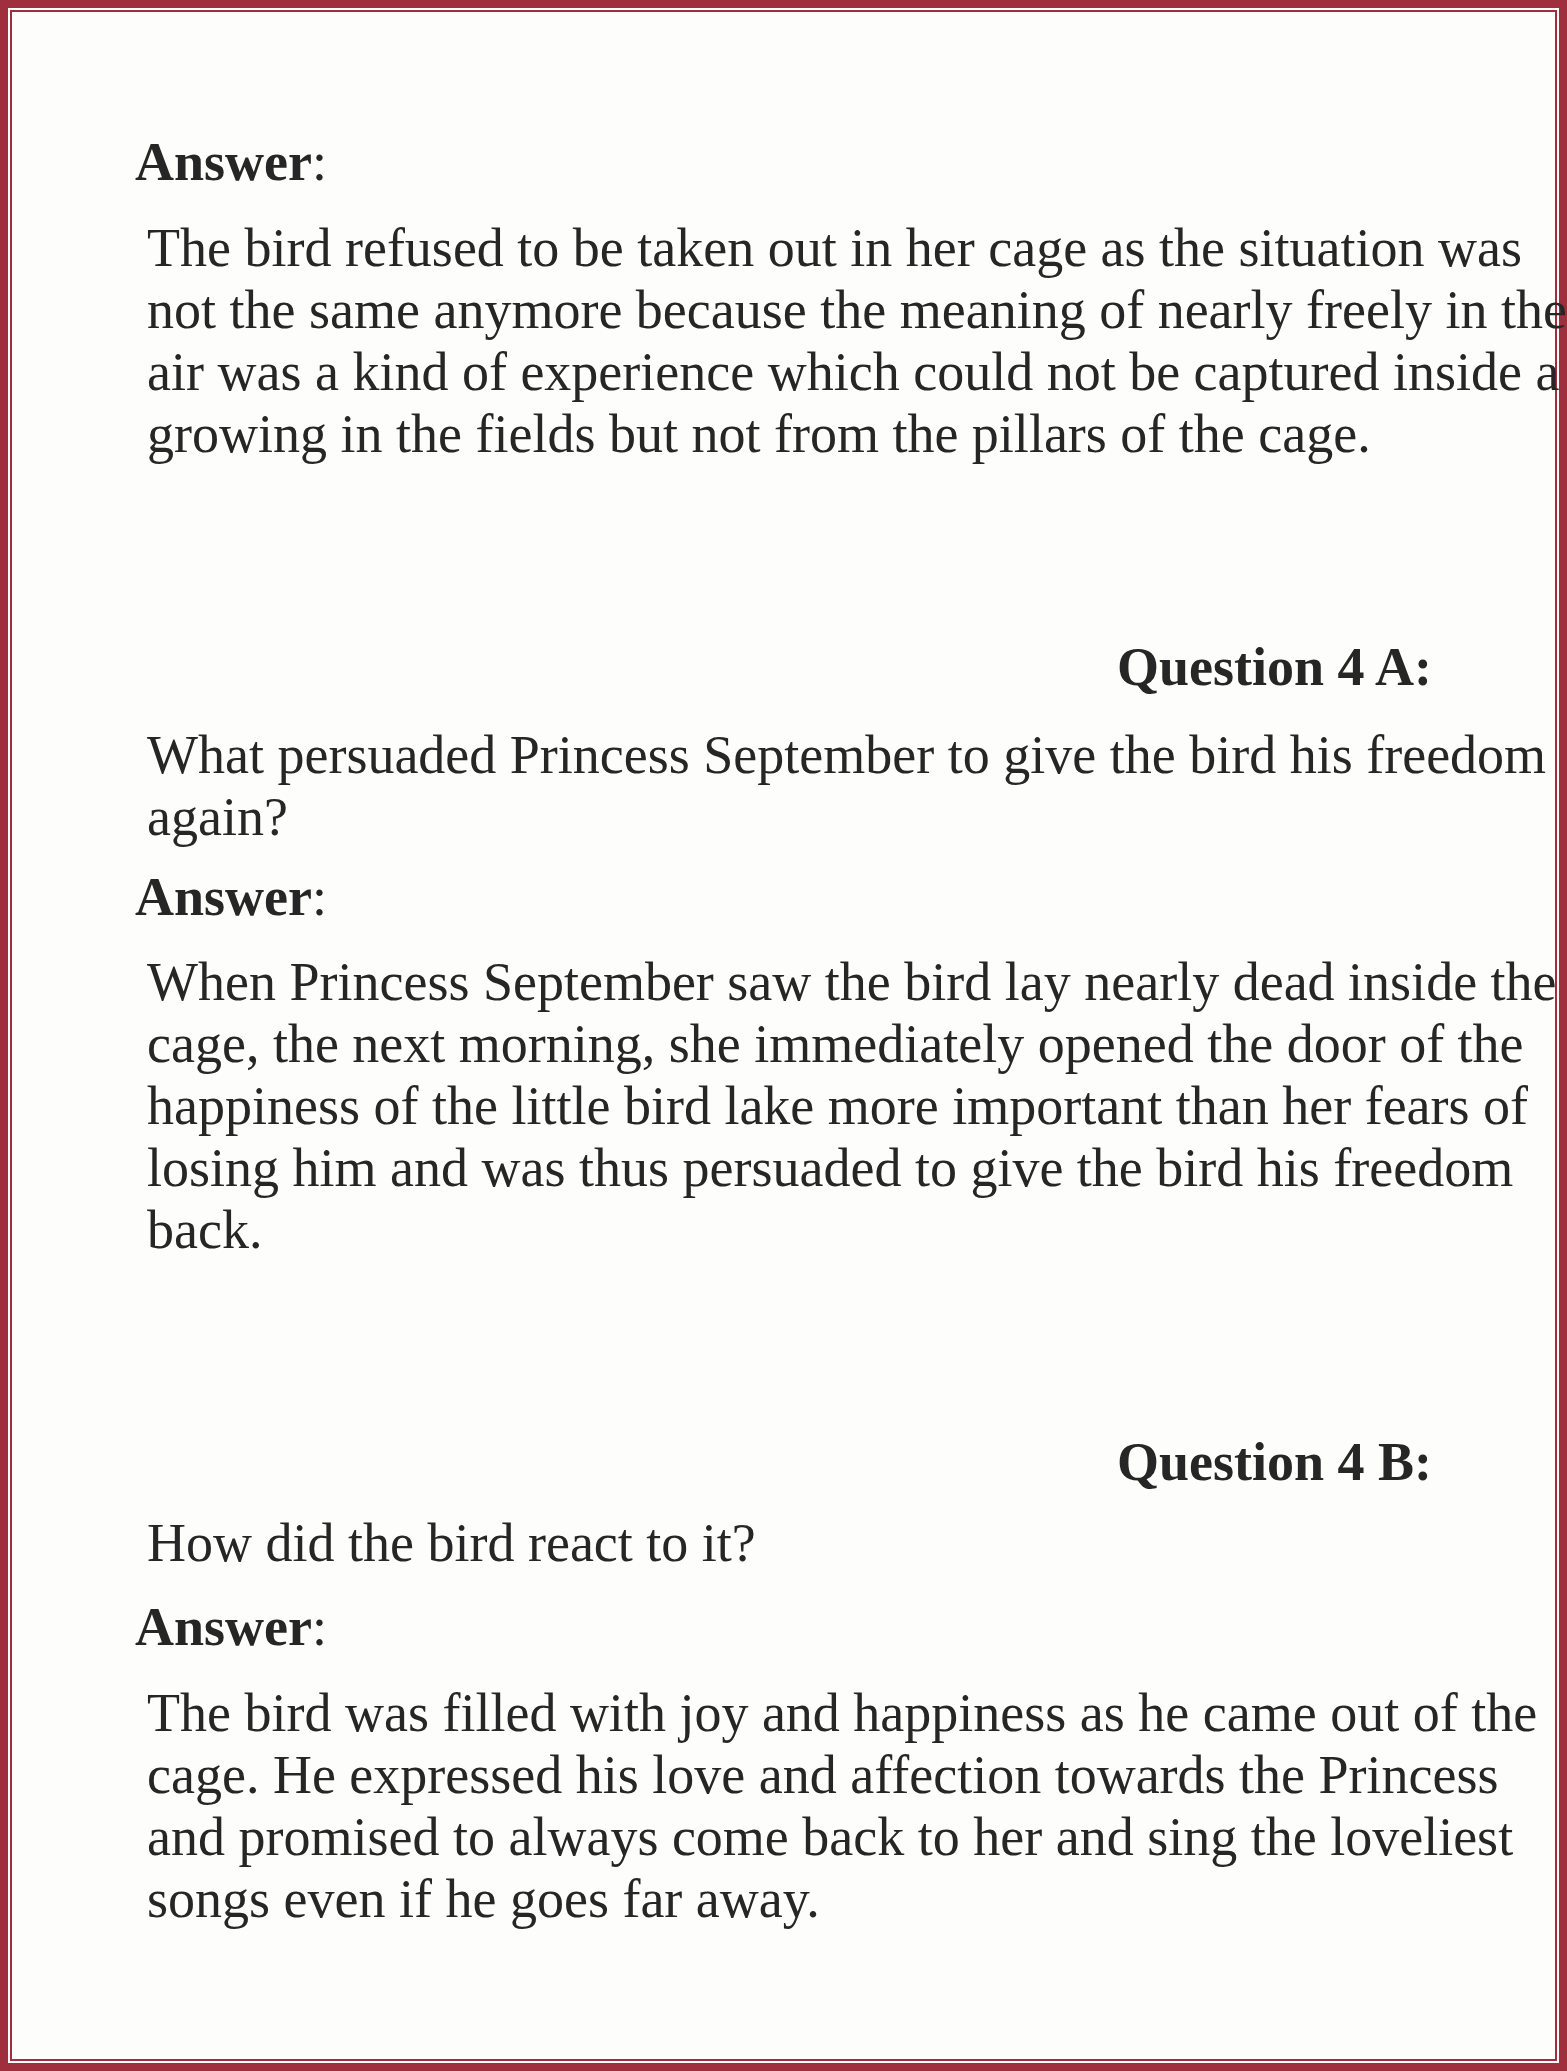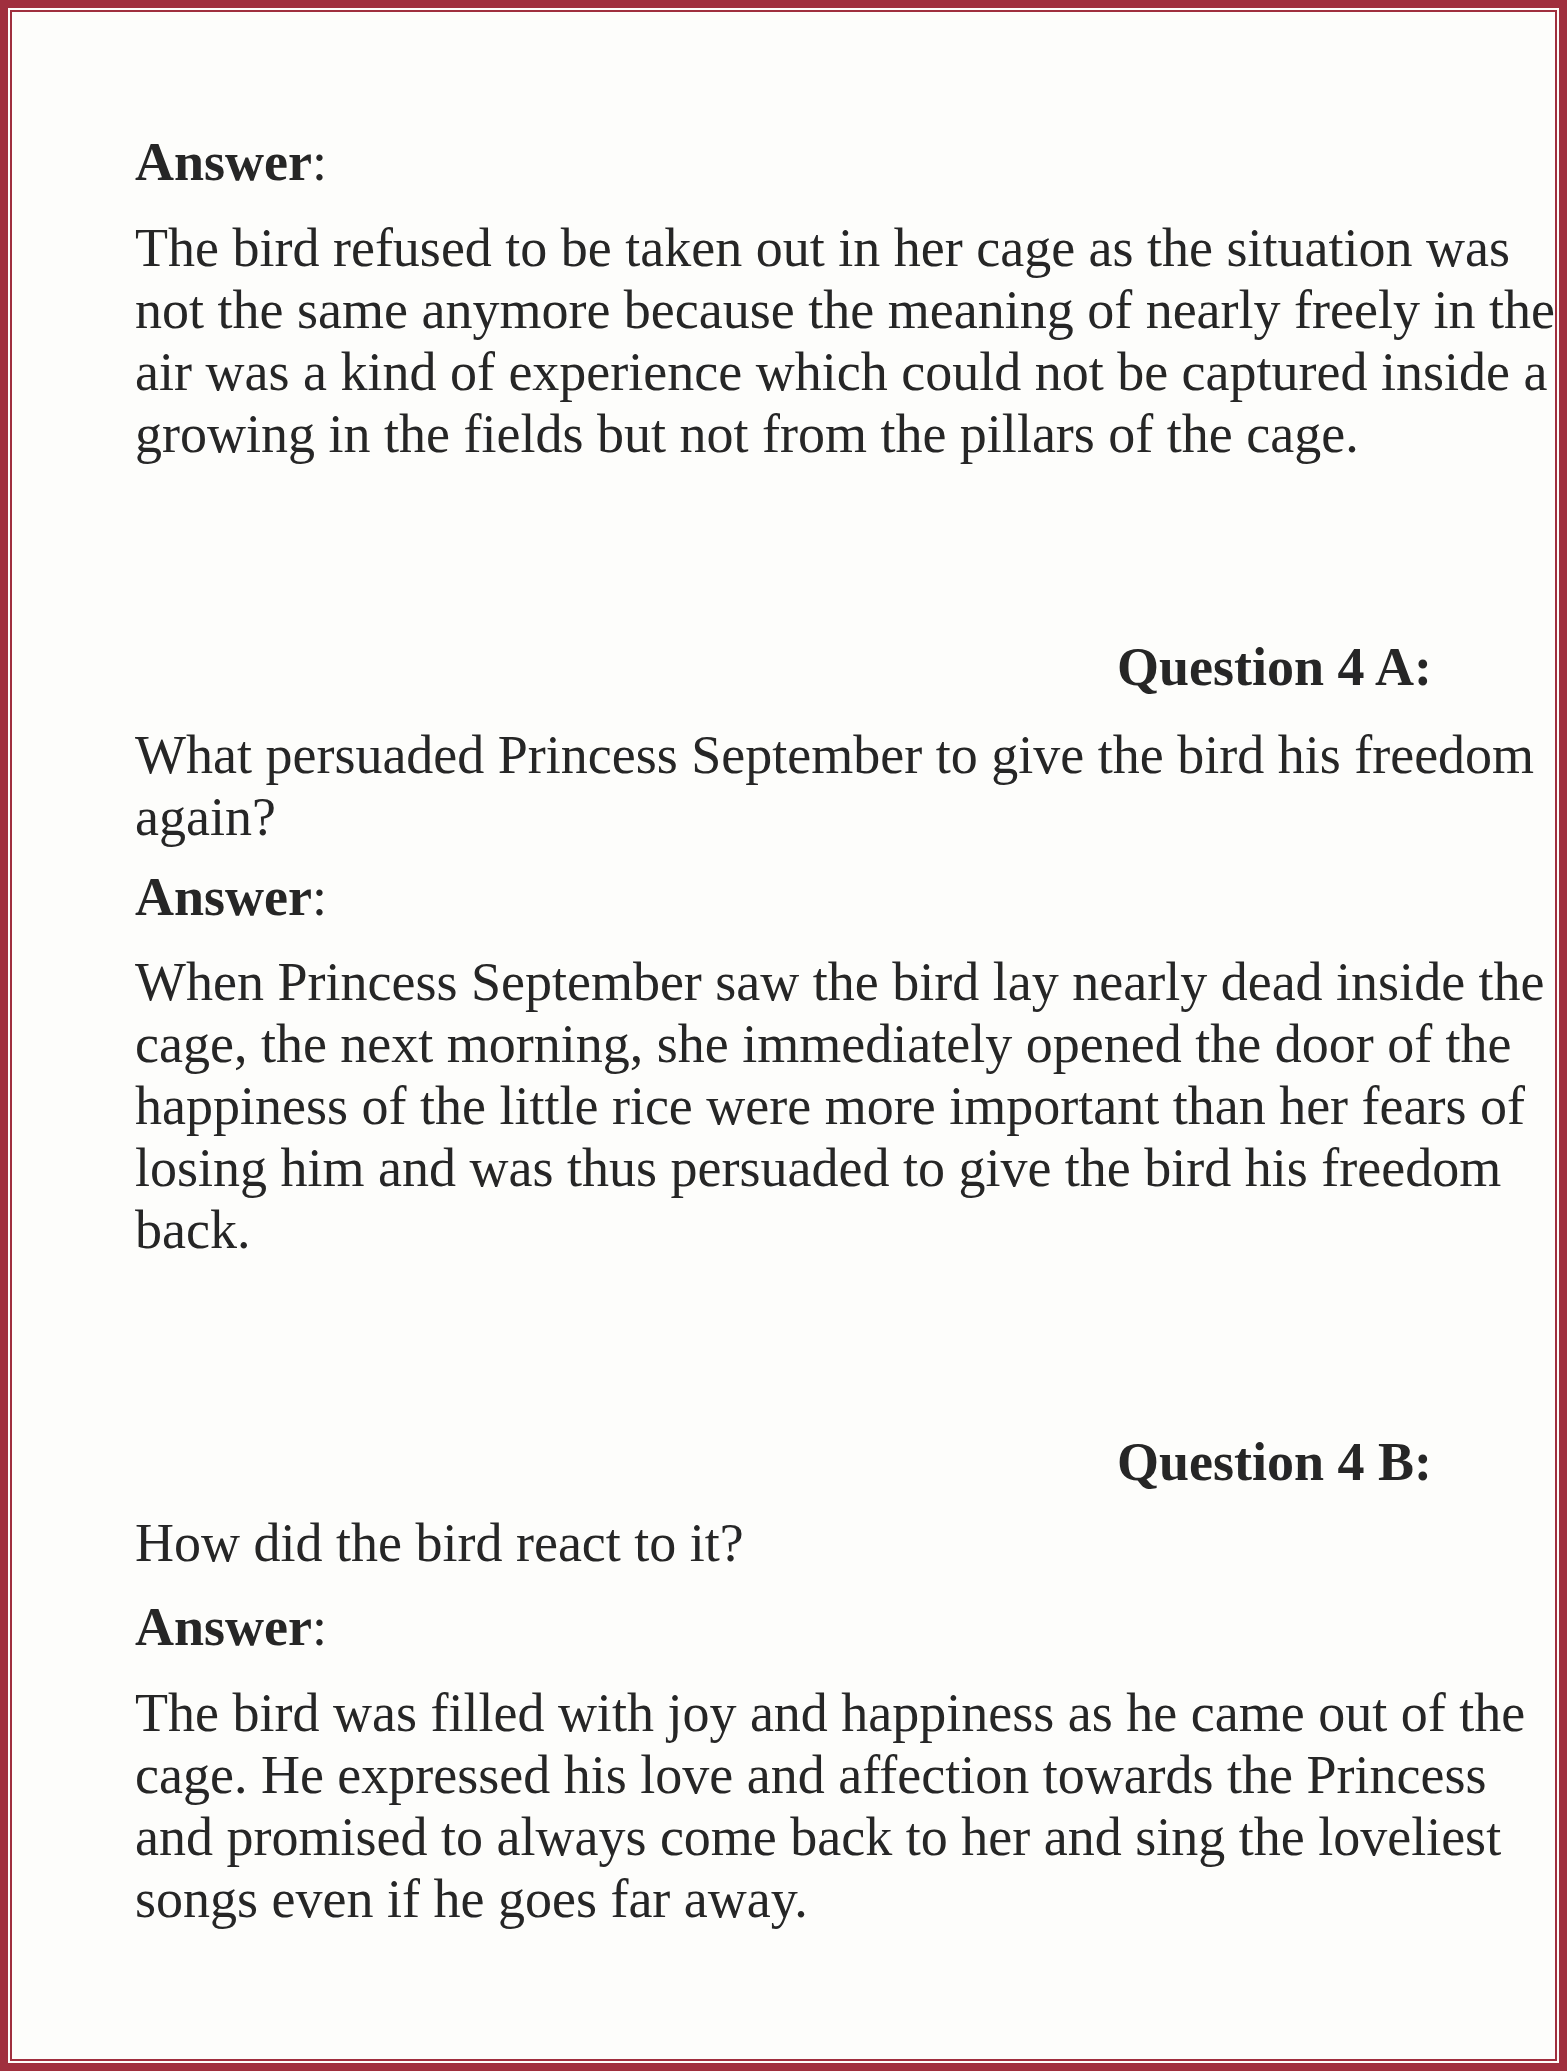--- a/index.html
+++ b/index.html
@@ -17,21 +17,21 @@
     position: absolute; left: 10px; top: 10px; right: 10px; bottom: 10px;
     border: 2px solid #a02f3e; box-sizing: border-box;
   }
   .block {
     position: absolute; left: 135px; width: 1297px;
     font-size: 54px; line-height: 62px;
   }
   .label { font-weight: bold; }
   .label .colon { font-weight: normal; }
   .heading { font-weight: bold; text-align: right; }
-  .line { display: block; white-space: nowrap; text-align: justify; text-align-last: justify; }
+  .line { display: block; white-space: nowrap; text-align: justify; text-align-last: justify; margin-left: 12px; }
   .line.last { text-align-last: left; }
 </style>
 </head>
 <body>
 
 <div class="frame-outer"></div>
 <div class="frame-inner"></div>
 
 <div class="block label" style="top:131px">
   <span>Answer</span><span class="colon">:</span>
@@ -47,21 +47,21 @@
 <div class="block" style="top:724px">
   <span class="line">What persuaded Princess September to give the bird his freedom</span>
   <span class="line last">again?</span>
 </div>
 <div class="block label" style="top:866px">
   <span>Answer</span><span class="colon">:</span>
 </div>
 <div class="block" style="top:951px">
   <span class="line">When Princess September saw the bird lay nearly dead inside the</span>
   <span class="line">cage, the next morning, she immediately opened the door of the</span>
-  <span class="line">happiness of the little rice were more important than her fears of</span>
+  <span class="line">happiness of the little bird lake more important than her fears of</span>
   <span class="line">losing him and was thus persuaded to give the bird his freedom</span>
   <span class="line last">back.</span>
 </div>
 
 <div class="block heading" style="top:1431px">Question 4 B:</div>
 <div class="block" style="top:1512px">
   <span class="line last">How did the bird react to it?</span>
 </div>
 <div class="block label" style="top:1596px">
   <span>Answer</span><span class="colon">:</span>

